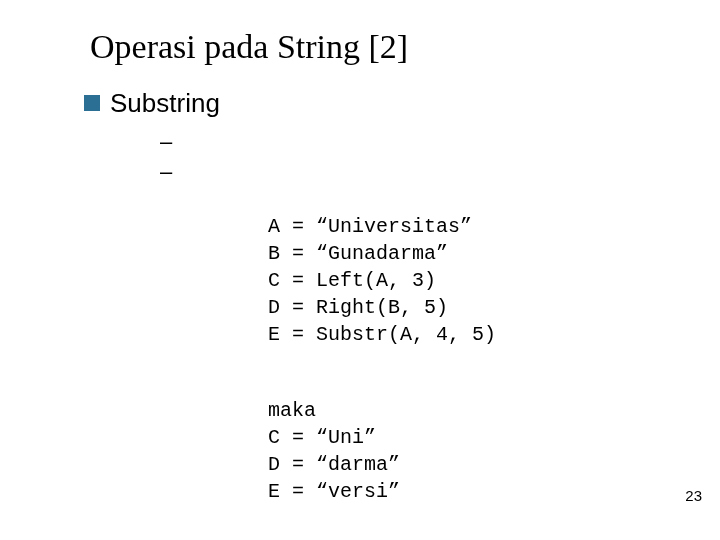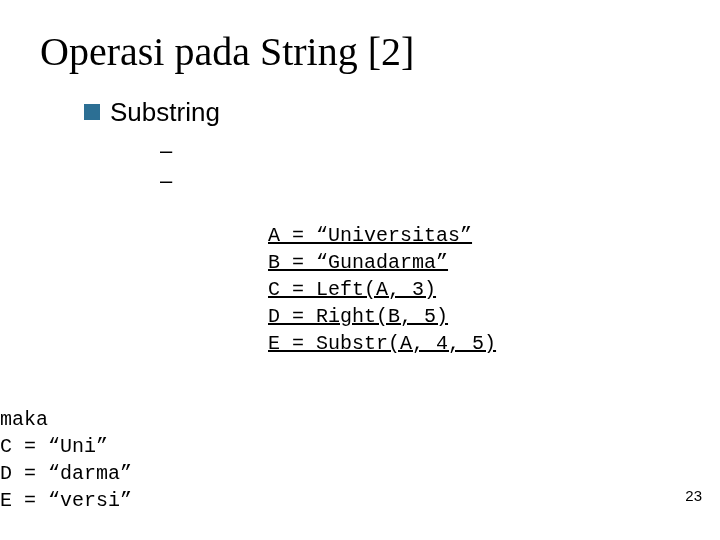--- a/index.html
+++ b/index.html
@@ -9,24 +9,24 @@
     background: #ffffff;
     font-family: Arial, Helvetica, sans-serif;
     position: relative;
     overflow: hidden;
   }
   .slide {
     padding: 28px 0 0 0;
   }
   .title {
     font-family: "Times New Roman", Times, serif;
-    font-size: 40px;
+    font-size: 34px;
     font-weight: 400;
     color: #000;
-    margin-left: 40px;
+    margin-left: 90px;
     margin-bottom: 22px;
   }
   .level1 {
     display: flex;
     align-items: flex-start;
     margin-left: 84px;
     margin-bottom: 8px;
   }
   .bullet-square {
     width: 16px;
@@ -54,26 +54,26 @@
     width: 18px;
     flex-shrink: 0;
   }
   .code-block {
     font-family: "Courier New", Courier, monospace;
     font-size: 20px;
     color: #000;
     margin-left: 268px;
     line-height: 1.35;
     white-space: pre;
-    text-decoration: underline;
   }
   .code-block2 {
     font-family: "Courier New", Courier, monospace;
     font-size: 20px;
     color: #000;
+    margin-left: 268px;
     margin-top: 22px;
     line-height: 1.35;
     white-space: pre;
   }
   .contoh-row {
     display: flex;
     align-items: flex-start;
   }
   .contoh-label {
     width: 108px;

